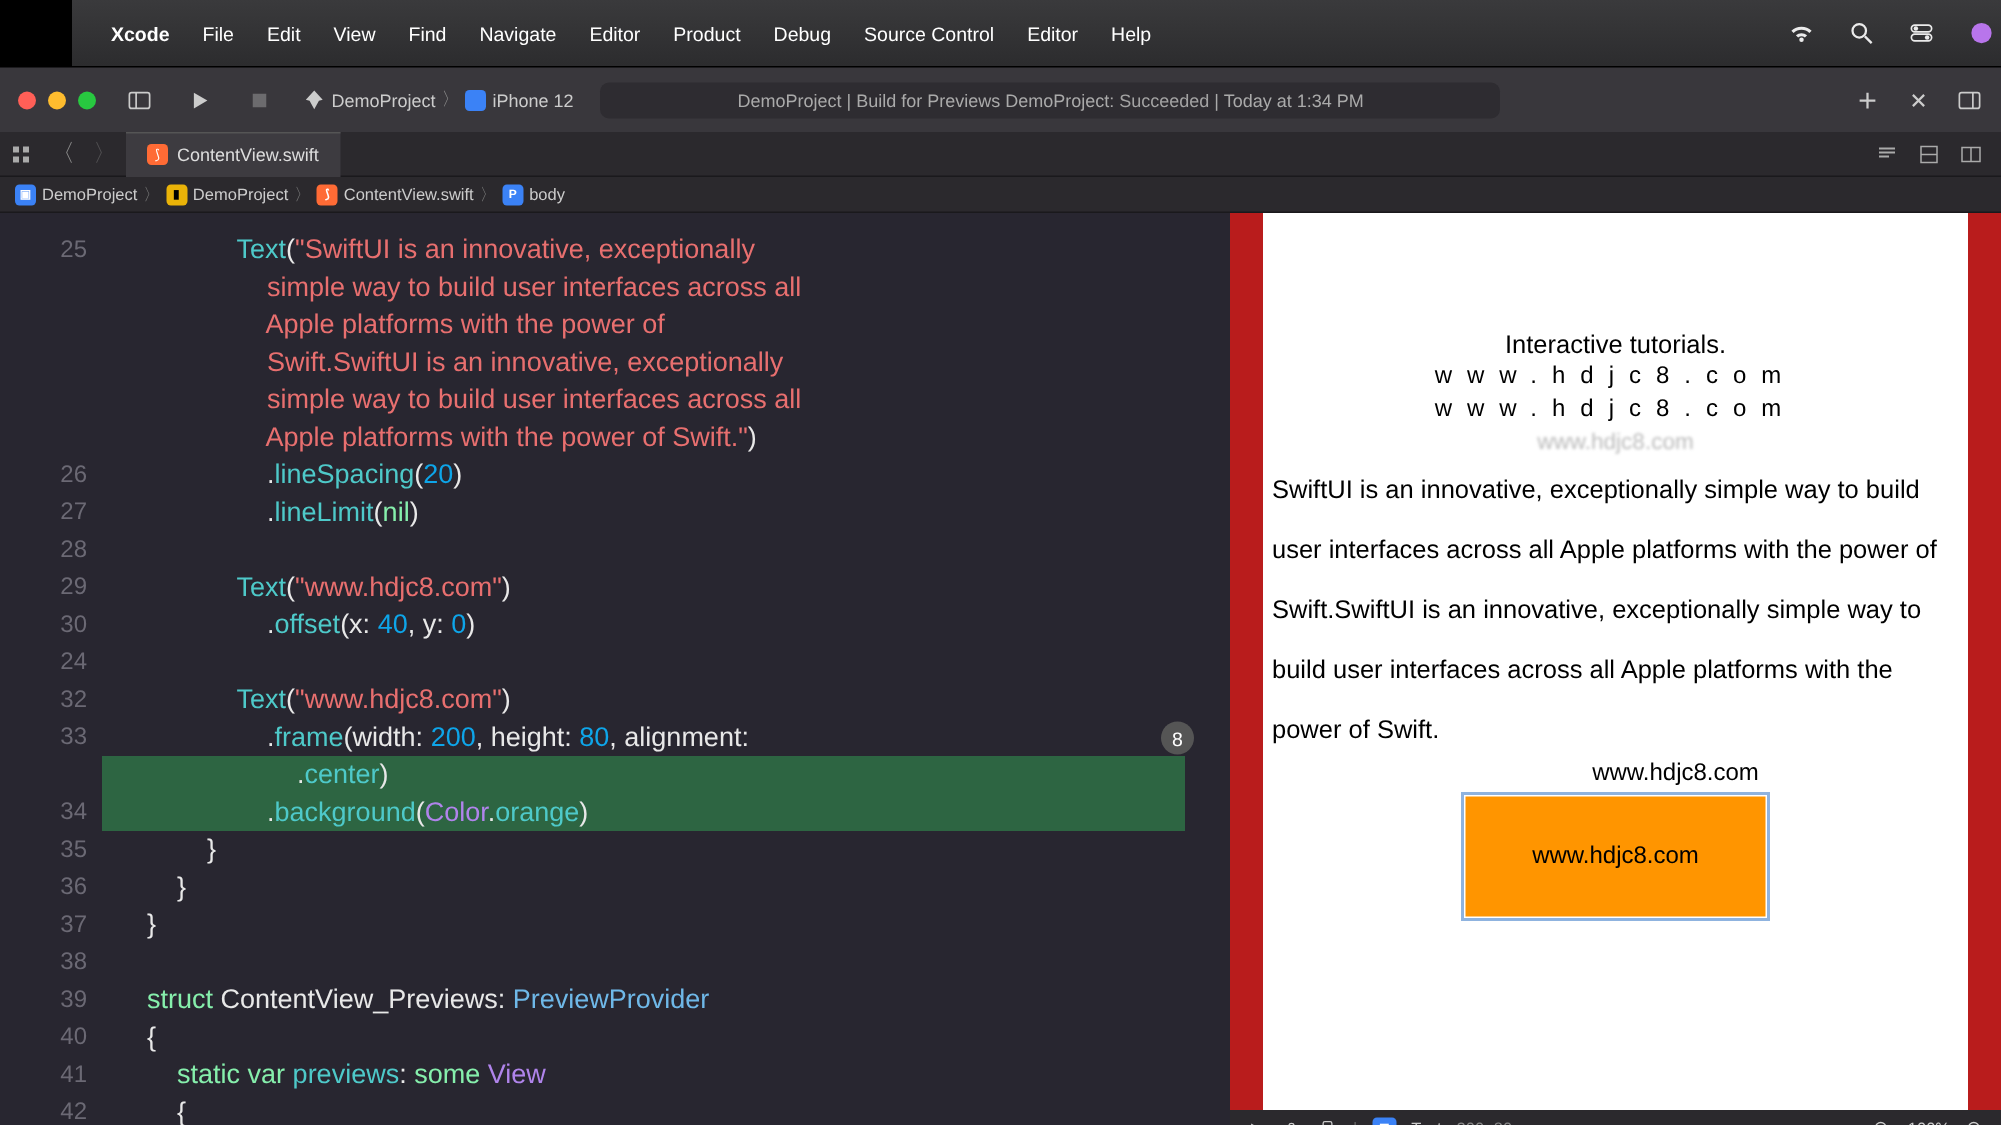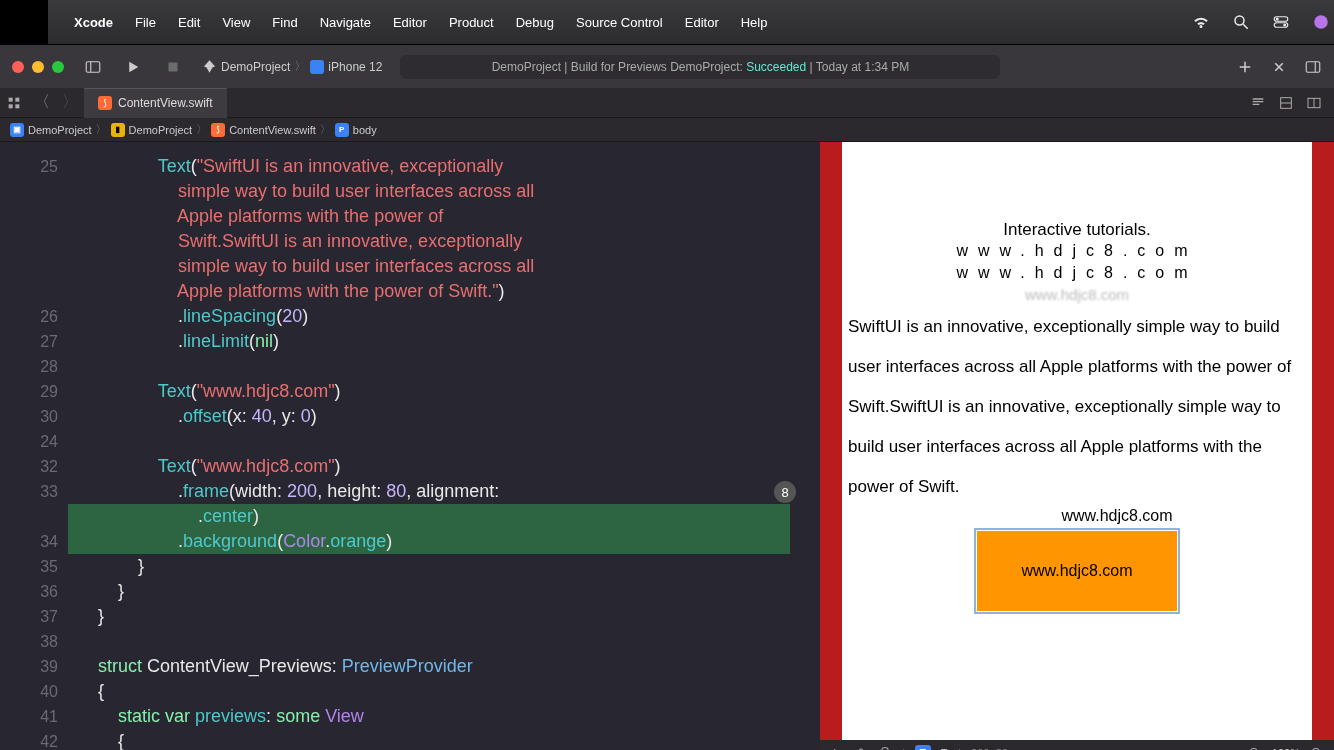--- a/index.html
+++ b/index.html
@@ -13,21 +13,21 @@
 .menubar .mbicon { width:18px; height:18px; fill:#fff; opacity:.9; }
 
 
 .toolbar { height:44px; background:#39373c; display:flex; align-items:center; padding:0 12px; gap:18px; color:#ccc; font-size:12px; border-top:1px solid #000; }
 .traffic { display:flex; gap:8px; }
 .dot { width:12px; height:12px; border-radius:50%; }
 .red{background:#ff5f57;} .yellow{background:#febc2e;} .green{background:#28c840;}
 .tbbtn { width:22px; height:22px; display:flex; align-items:center; justify-content:center; border-radius:4px; }
 .schemebox { display:flex; align-items:center; gap:4px; }
 .statusbox { background:#2e2c31; border-radius:6px; padding:5px 16px; color:#aaa; flex:1; max-width:600px; text-align:center; }
-.statusbox .succ { color:#5eead4; font-weight:500;}
+.statusbox .succ { color:#a3a3a3; font-weight:500;}
 .toolbar .right { margin-left:auto; display:flex; gap:16px; align-items:center;}
 .toolbar svg{width:18px;height:18px;fill:#ccc;}
 
 
 .tabbar { height:30px; background:#2b292d; display:flex; align-items:center; border-bottom:1px solid #1a191c;}
 .tabbar .navbtn { width:28px; display:flex; justify-content:center; color:#888;}
 .filetab { background:#3d3b40; height:30px; display:flex; align-items:center; padding:0 14px; gap:6px; font-size:12px; color:#ddd; border-top:1px solid #555;}
 .swifticon { width:14px;height:14px;background:#ff6b35;border-radius:3px;display:flex;align-items:center;justify-content:center;font-size:9px;color:#fff;}
 .tabbar .tabright{margin-left:auto;display:flex;gap:12px;padding-right:12px;}
 .tabbar svg{width:16px;height:16px;fill:#aaa;}
@@ -43,21 +43,21 @@
 
 
 .split { display:flex; height:calc(750px - 28px - 44px - 30px - 24px); }
 .editor { flex:0 0 820px; background:#282630; font-family:"SF Mono",Menlo,Consolas,monospace; font-size:18px; line-height:25px; overflow:hidden; position:relative;padding-left:40px;}
 .gutter { position:absolute; left:0; top:12px; width:68px; text-align:right; color:#6b6974; font-size:16px; padding-right:10px;}
 .gutter div{height:25px;}
 .code { position:absolute; left:78px; top:12px; right:8px; white-space:pre; }
 .code div{height:25px;}
 .hl-line { position:absolute; left:68px; right:30px; top:calc(12px + 25px*14); height:50px; background:#2d6542; }
 .badge8 { position:absolute; right:24px; top:calc(12px + 25px*13 + 2px); width:22px;height:22px;border-radius:11px;background:#555;color:#fff;display:flex;align-items:center;justify-content:center;font-size:13px;}
-.k-pink{color:#86efac;} .k-teal{color:#4ec9c9;} .k-str{color:#e86f6f;} .k-num{color:#c4b5fd;} .k-purple{color:#b084eb;margin-top:12px;} .k-white{color:#e8e8e8;} .k-type{color:#6fb8e8;}
+.k-pink{color:#86efac;} .k-teal{color:#4ec9c9;} .k-str{color:#e86f6f;} .k-num{color:#0ea5e9;} .k-purple{color:#b084eb;margin-top:12px;} .k-white{color:#e8e8e8;} .k-type{color:#6fb8e8;}
 
 
 .preview { flex:1; background:#b91c1c; position:relative; display:flex; flex-direction:column;}
 .canvas { flex:1; background:#fff; margin:0 22px; position:relative; overflow:hidden; }
 .pv-head{text-align:center; padding-top:78px; font-size:17px; color:#000;}
 .pv-head .trk{letter-spacing:10px; font-size:16px; line-height:22px;}
 .pv-blur{color:#bbb; filter:blur(1px); font-size:15px; margin-top:2px;}
 .pv-body{font-size:17px; line-height:40px; padding:0 6px; color:#000; text-align:left; margin-top:4px;}
 .pv-url{text-align:center; font-size:16px; margin-top:0px;}
 .pv-box{margin:6px auto 0; width:200px; height:80px; background:#ff9500; display:flex; align-items:center; justify-content:center; font-size:16px; outline:2px solid #8fb3df; outline-offset:1px;}

